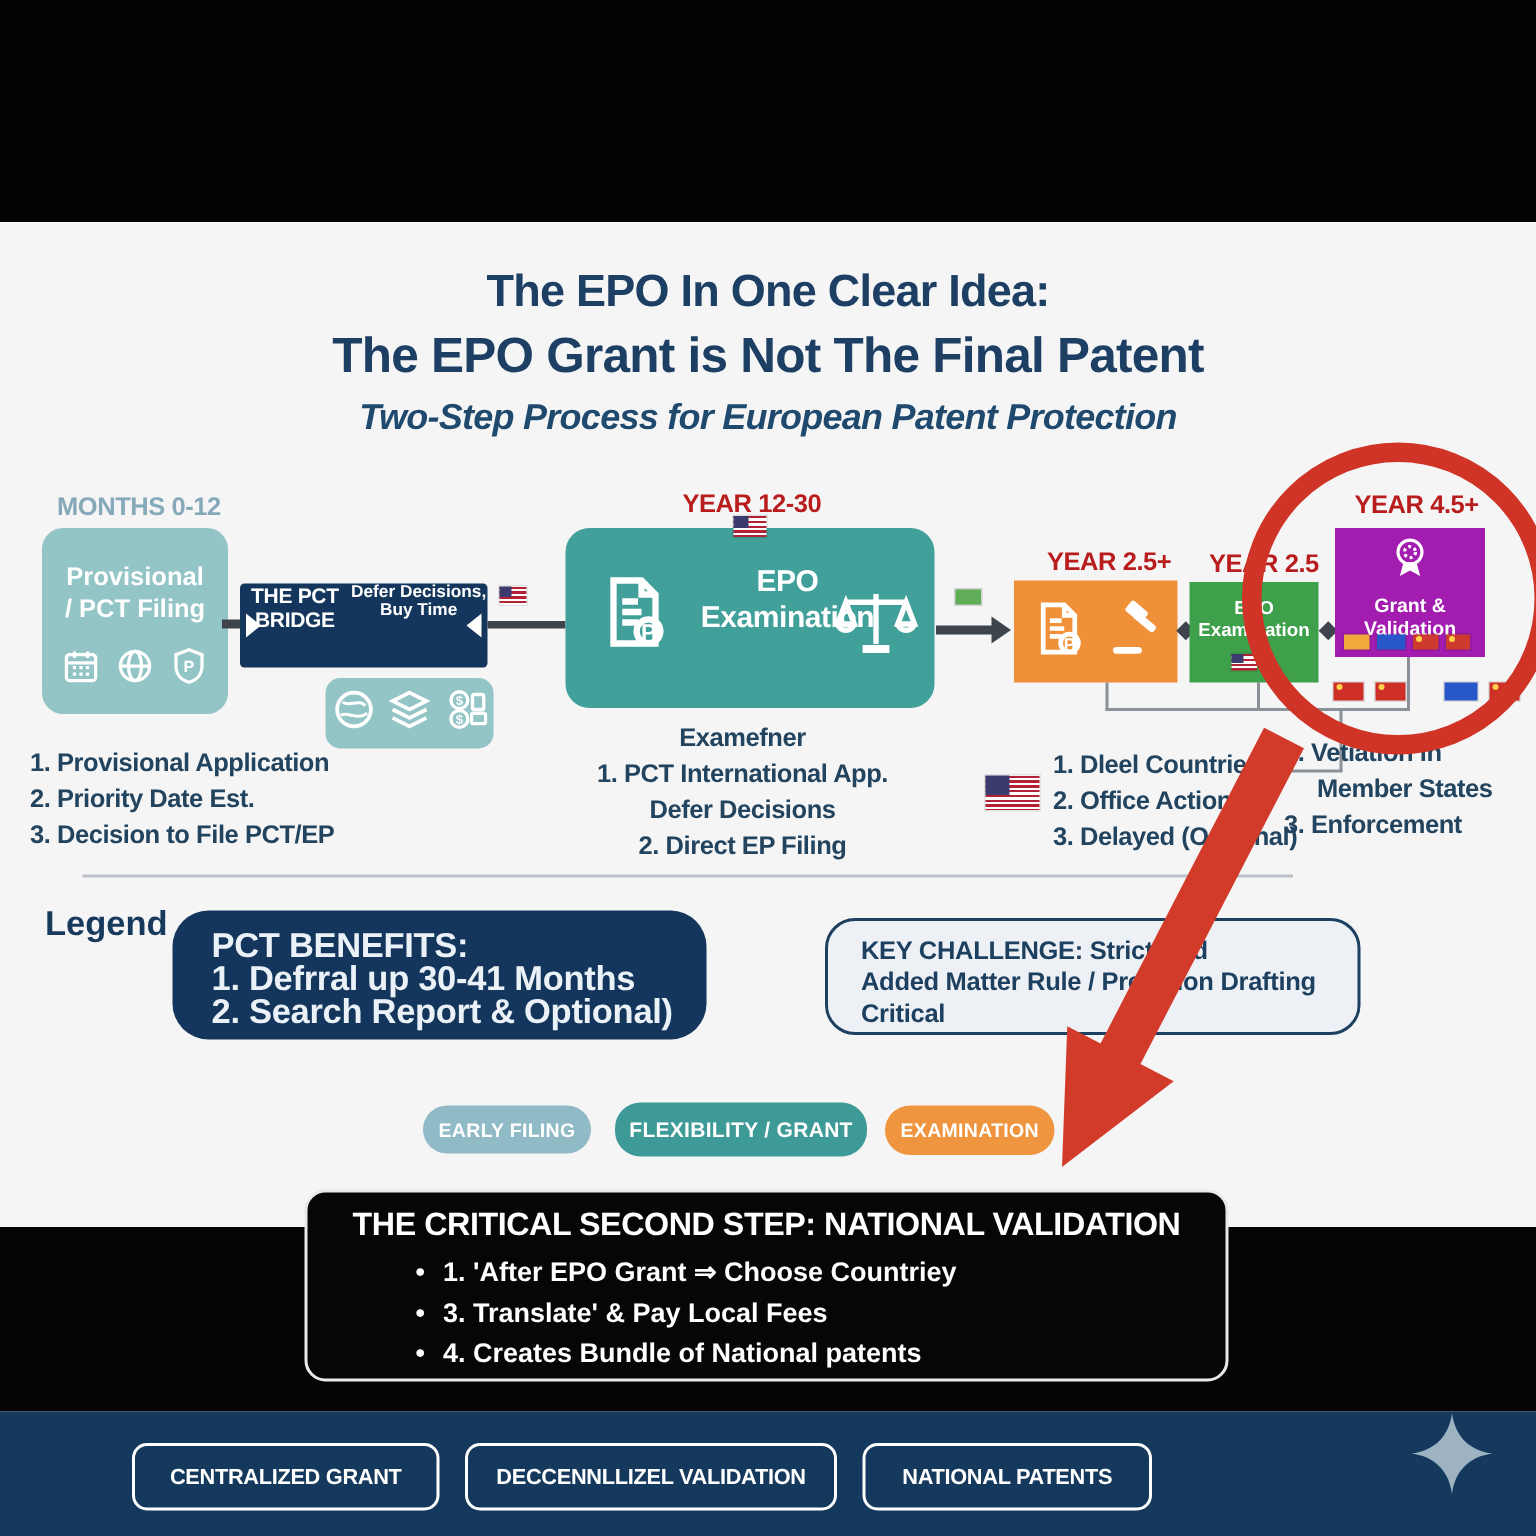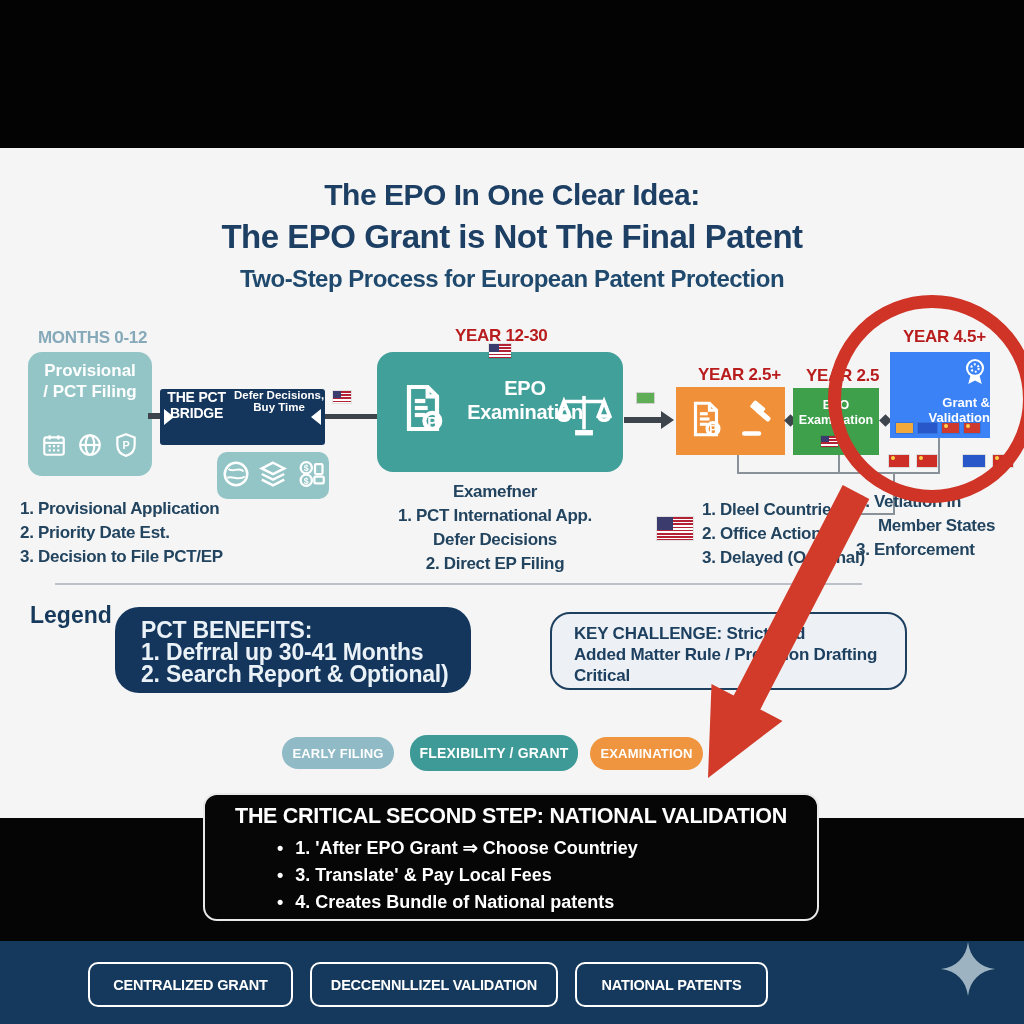--- a/index.html
+++ b/index.html
@@ -9,53 +9,53 @@
 
   
   .top-bar{left:0;top:0;width:1024px;height:148px;background:#030303;}
   .black-band{left:0;top:818px;width:1024px;height:123px;background:#050505;}
   .footer-bar{left:0;top:941px;width:1024px;height:83px;background:#15395d;}
 
   
   .title{width:1024px;text-align:center;color:#1c3f63;font-weight:bold;letter-spacing:-0.5px;}
   .title-1{top:178px;font-size:30px;}
   .title-2{top:218px;font-size:33px;}
-  .title-3{top:265px;font-size:24px;color:#1f4a6e;}
+  .title-3{top:265px;font-size:24px;color:#1f4a6e;font-style:italic;}
 
   
   .tl-label{font-size:17px;font-weight:bold;color:#b91c1c;letter-spacing:-0.3px;}
   .muted-label{color:#85a9b9;}
   .step-list{font-size:17px;font-weight:bold;color:#22445f;line-height:24px;letter-spacing:-0.3px;}
   .step-list div{white-space:nowrap;}
 
   
   .prov-box{left:28px;top:352px;width:124px;height:124px;border-radius:14px;background:#93c4c6;
     color:#fff;text-align:center;}
-  .prov-box .t{margin-top:8px;font-size:17px;font-weight:bold;line-height:21px;}
+  .prov-box .t{margin-top:22px;font-size:17px;font-weight:bold;line-height:21px;}
   .prov-icons{position:absolute;left:0;bottom:14px;width:100%;display:flex;justify-content:center;gap:10px;}
 
   .bridge-box{left:160px;top:389px;width:165px;height:56px;background:#14365c;border-radius:3px;
     color:#fff;text-align:center;display:flex;justify-content:center;}
   .bridge-box .t1{font-size:14px;font-weight:bold;letter-spacing:-0.2px;}
   .bridge-box .t2{font-size:11.5px;font-weight:bold;}
   .chev{position:absolute;top:50%;width:0;height:0;border-top:8px solid transparent;border-bottom:8px solid transparent;transform:translateY(-50%);}
   .chev-l{left:4px;border-left:10px solid #fff;}
   .chev-r{right:4px;border-right:10px solid #fff;}
 
   .benefit-box{left:217px;top:452px;width:112px;height:47px;border-radius:10px;background:#93c4c6;
     display:flex;align-items:center;justify-content:center;gap:7px;}
 
   .epo-box{left:377px;top:352px;width:246px;height:120px;border-radius:16px;background:#42a09b;color:#fff;}
   .epo-box .t{position:absolute;left:88px;top:24px;width:120px;text-align:center;font-size:20px;font-weight:bold;line-height:24px;letter-spacing:-0.3px;}
 
   .orange-box{left:676px;top:387px;width:109px;height:68px;background:#f0913a;
     display:flex;align-items:center;justify-content:center;gap:8px;}
   .green-box{left:793px;top:388px;width:86px;height:67px;background:#3fa04c;color:#fff;text-align:center;}
   .green-box .t{margin-top:10px;font-size:12.5px;font-weight:bold;line-height:15px;}
-  .red-box{left:890px;top:352px;width:100px;height:86px;background:#3b82f6;color:#fff;text-align:right;}
+  .red-box{left:890px;top:352px;width:100px;height:86px;background:#a21caf;color:#fff;text-align:center;}
   .red-box .t{font-size:13px;font-weight:bold;line-height:15px;margin-top:2px;}
 
   
   .us-flag{background:repeating-linear-gradient(180deg,#b22234 0 1.6px,#ffffff 1.6px 3.2px);position:relative;box-shadow:0 0 0 1px rgba(0,0,0,0.08);}
   .us-flag::after{content:"";position:absolute;left:0;top:0;width:45%;height:55%;background:#3c3b6e;}
   .chip{position:relative;box-shadow:0 0 0 1px rgba(0,0,0,0.1);}
   .chip .dot{position:absolute;left:2px;top:1px;width:4px;height:4px;border-radius:50%;background:#ffd24a;}
   .green-chip{left:637px;top:393px;width:17px;height:10px;background:#5fae57;box-shadow:0 0 0 1px rgba(0,0,0,0.15);}
 
   

